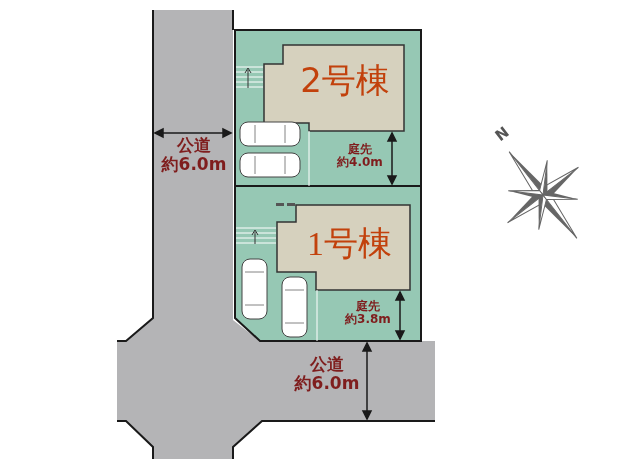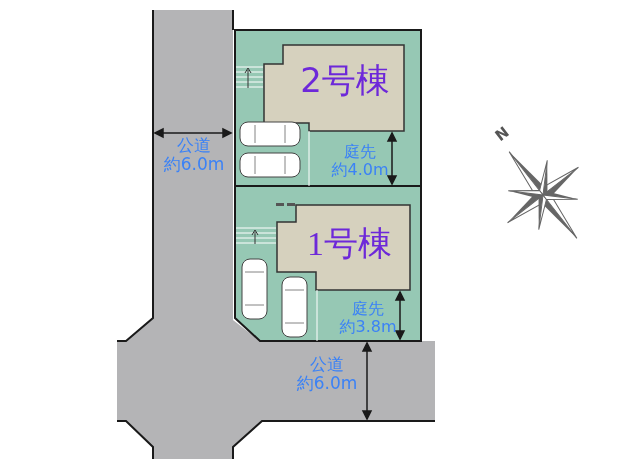--- a/index.html
+++ b/index.html
@@ -1,21 +1,21 @@
 <!DOCTYPE html>
 <html><head>
 <meta charset="utf-8">
 <style>
   html,body{margin:0;padding:0;background:#ffffff;}
   body{width:620px;height:469px;position:relative;overflow:hidden;font-family:"DejaVu Sans",sans-serif;}
   svg{position:absolute;left:0;top:0;}
-  .lbl{position:absolute;text-align:center;color:#3b82f6;line-height:1.1;}
+  .lbl{position:absolute;text-align:center;color:#7f1d1d;line-height:1.1;font-weight:bold;}
   .road-lbl{font-size:17px;}
-  .yard-lbl{font-size:16px;}
-  .bldg-lbl{font-size:34px;font-weight:normal;color:#6d28d9;}
+  .yard-lbl{font-size:12px;}
+  .bldg-lbl{font-size:34px;font-weight:normal;color:#c2410c;}
 </style>
 </head>
 <body>
 
 <svg width="620" height="469" viewBox="0 0 620 469">
 
   <path d="M153,10 L233,10 L233,320 L260,341 L435,341 L435,421 L262,421 L233,447 L233,459 L153,459 L153,447 L126,421 L117,421 L117,341 L126,341 L153,318 Z" fill="#b4b4b6" stroke="none"></path>
   <path d="M153,10 L153,318 L126,341 L117,341" fill="none" stroke="#1a1a1a" stroke-width="2"></path>
   <path d="M117,421 L126,421 L153,447 L153,459" fill="none" stroke="#1a1a1a" stroke-width="2"></path>
   <path d="M233,459 L233,447 L262,421 L435,421" fill="none" stroke="#1a1a1a" stroke-width="2"></path>

